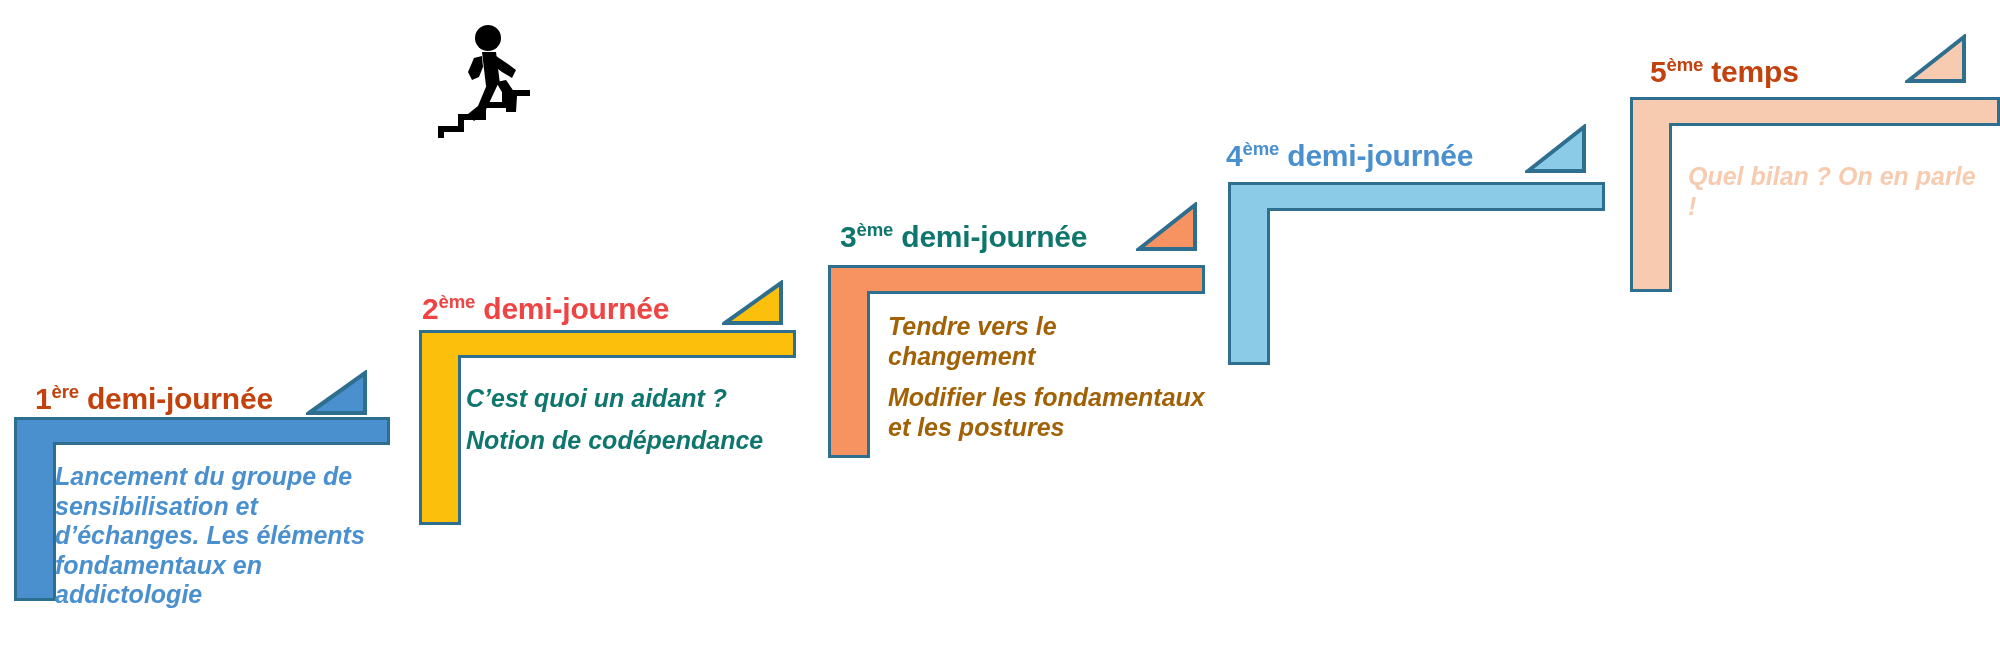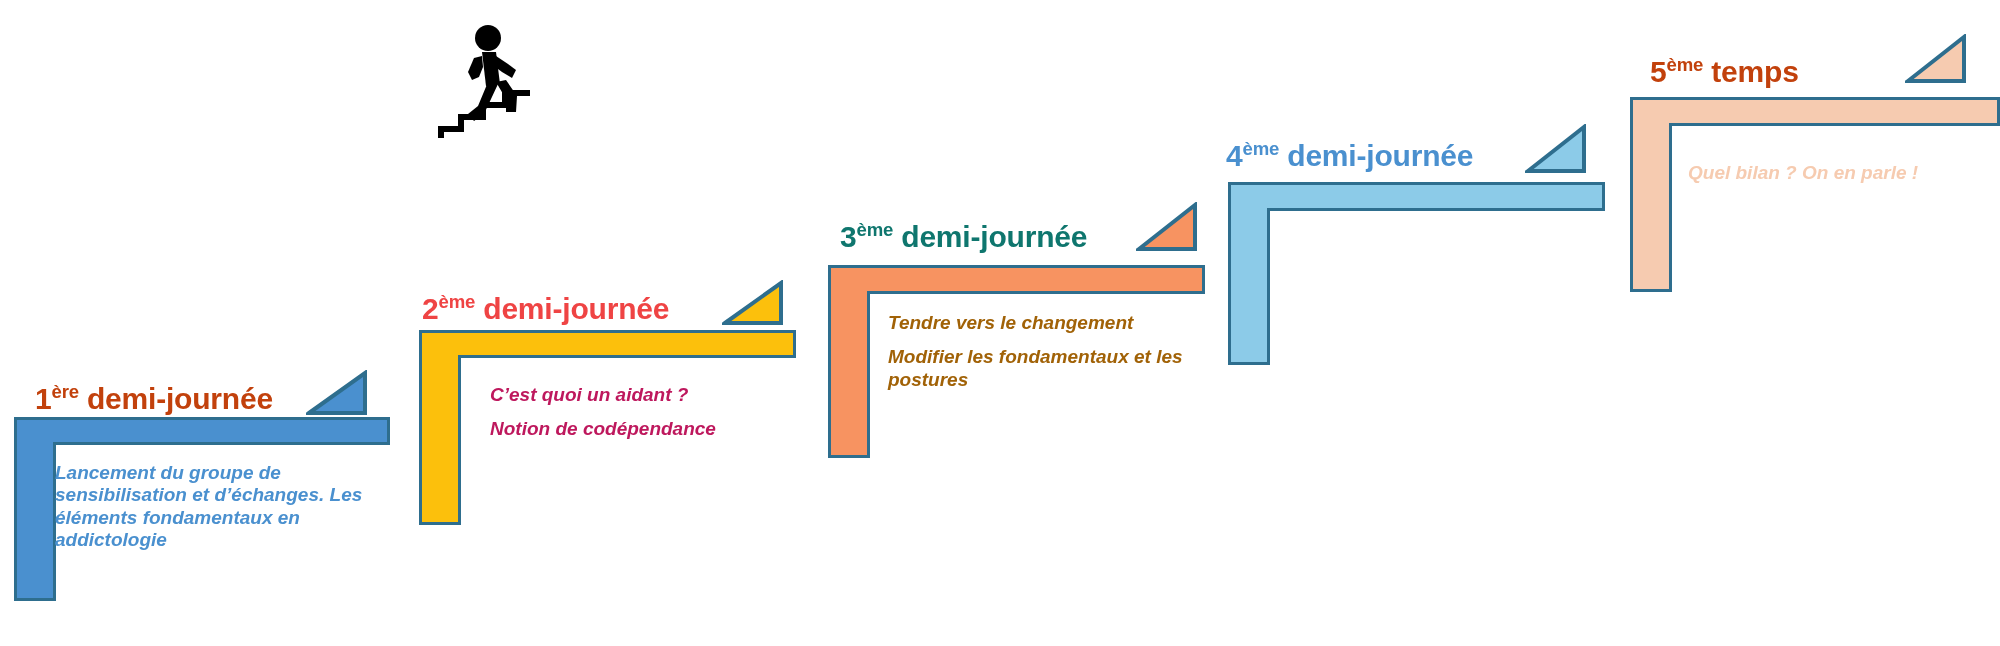--- a/index.html
+++ b/index.html
@@ -57,21 +57,21 @@
     box-sizing: border-box;
     border: 3px solid #2e6e8e;
     border-top: none;
   }
 
   
   .step-body {
     position: absolute;
     font-weight: bold;
     font-style: italic;
-    font-size: 19px;
+    font-size: 25px;
     line-height: 1.18;
   }
   .step-body p {
     margin: 0 0 12px 0;
   }
   .step-body p:last-child { margin-bottom: 0; }
 
   
   #walker {
     position: absolute;
@@ -121,21 +121,21 @@
     <div class="step-title" style="left:422px; top:294px; color:#ef4444;">
       <span>2</span><sup>ème</sup><span> demi-journée</span>
     </div>
     <div class="tri" style="left:722px; top:280px;">
       <svg width="62" height="46" viewBox="0 0 62 46" xmlns="http://www.w3.org/2000/svg">
         <polygon points="3,43 59,3 59,43" fill="#fcc00c" stroke="#2e6e8e" stroke-width="4" stroke-linejoin="miter"></polygon>
       </svg>
     </div>
     <div class="bar-h" style="left:419px; top:330px; width:377px; height:28px; background:#fcc00c;"></div>
     <div class="bar-v" style="left:419px; top:355px; width:42px; height:170px; background:#fcc00c;"></div>
-    <div class="step-body" style="left:490px; top:384px; width:330px; color:#be185d;">
+    <div class="step-body" style="left:466px; top:384px; width:330px; color:#0f766e;">
       <p>C’est quoi un aidant ?</p>
       <p>Notion de codépendance</p>
     </div>
   </div>
 
   <div class="step">
     <div class="step-title" style="left:840px; top:222px; color:#0f766e;">
       <span>3</span><sup>ème</sup><span> demi-journée</span>
     </div>
     <div class="tri" style="left:1136px; top:202px;">

